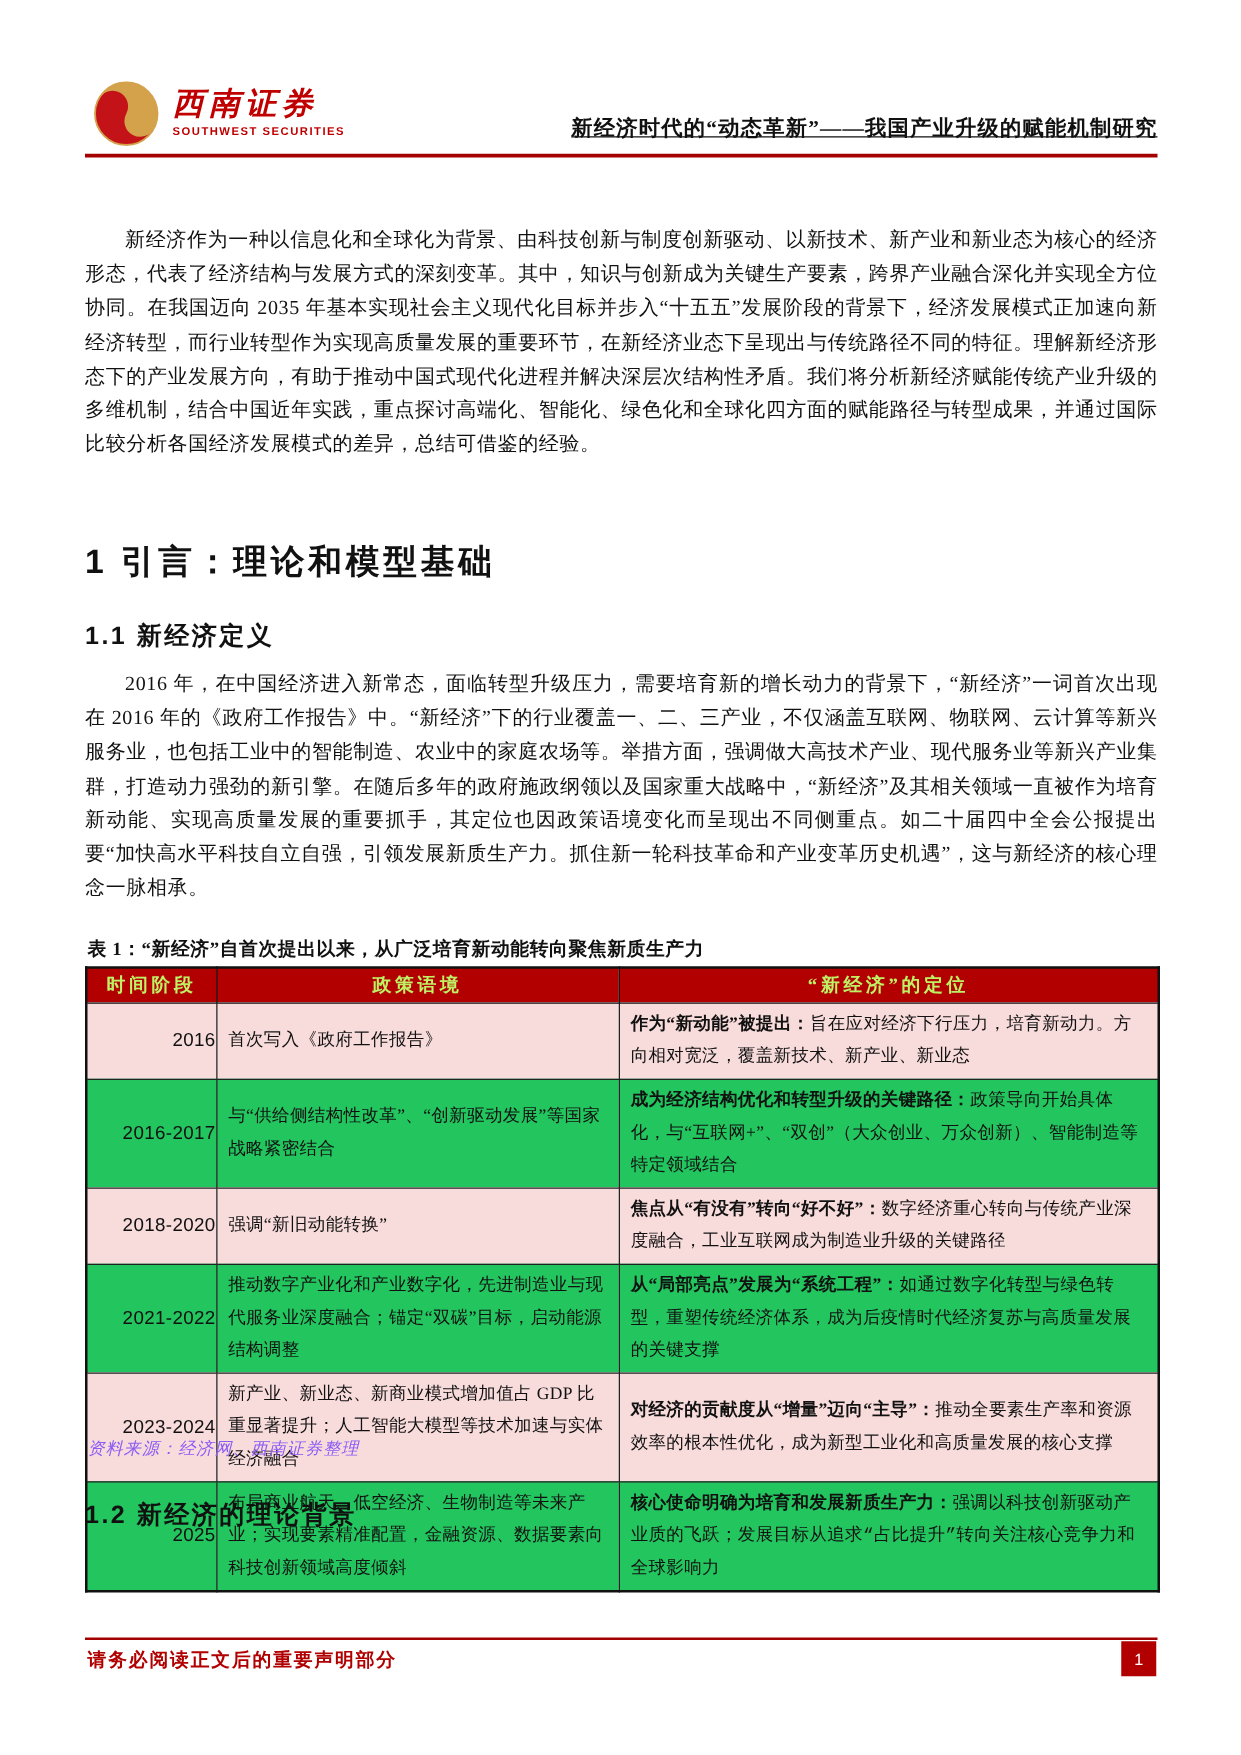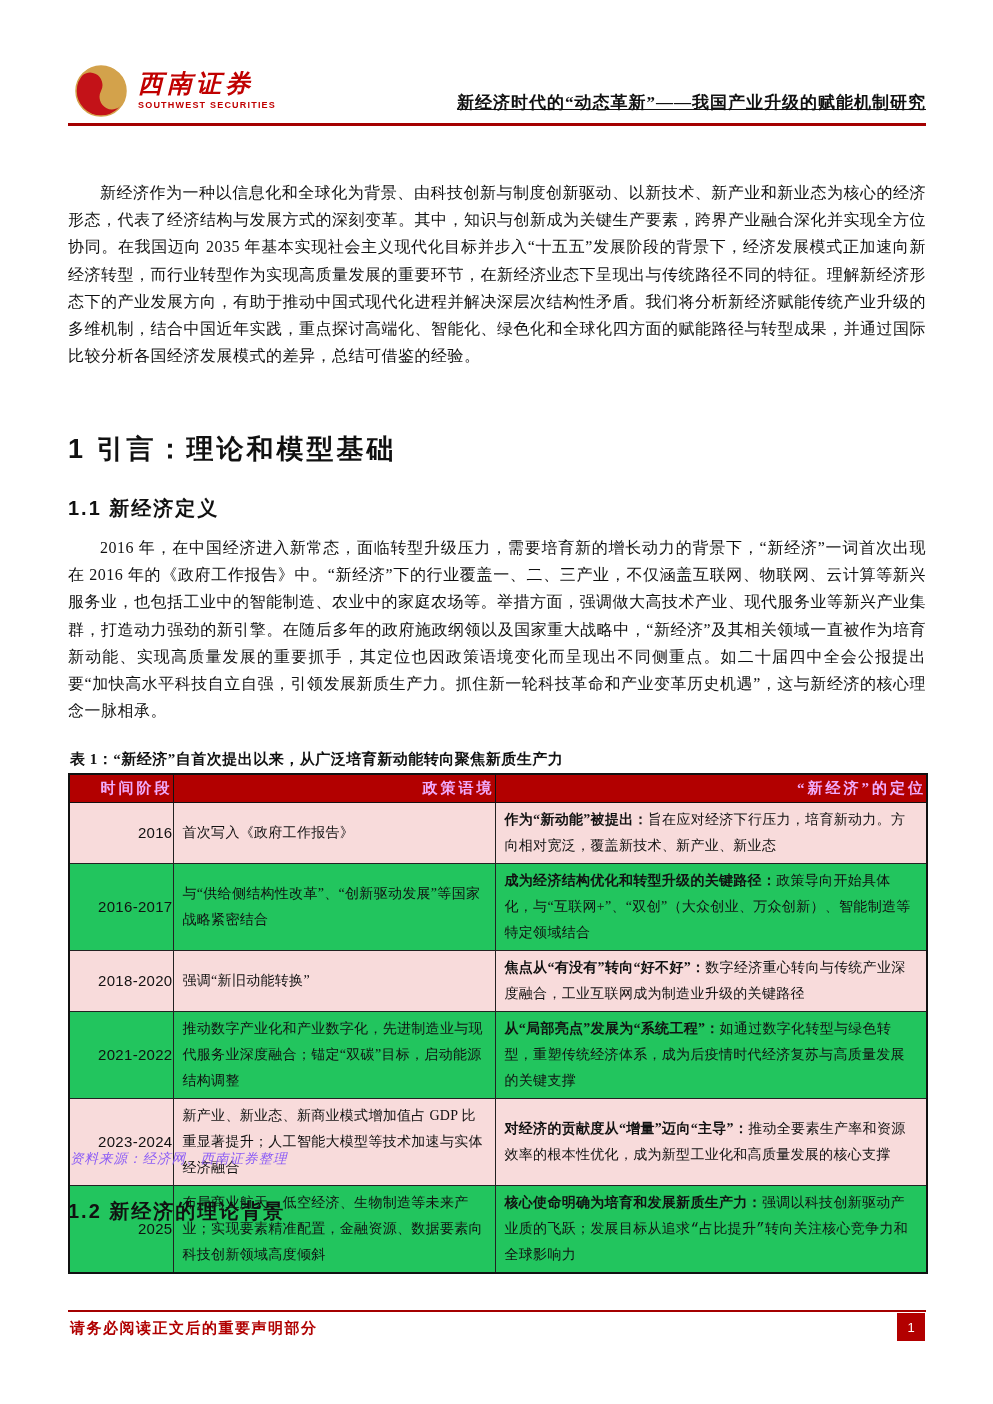--- a/index.html
+++ b/index.html
@@ -63,23 +63,23 @@
   table.tbl {
     position:absolute; left:68px; top:763px; width:858px;
     border-collapse:collapse; table-layout:fixed;
     border:2px solid #111;
     font-size:14px;
   }
   .tbl col.c1 { width:104px; }
   .tbl col.c2 { width:322px; }
   .tbl col.c3 { width:432px; }
   .tbl th {
-    background:#b20000; color:#f0abfc; font-weight:bold;
+    background:#b20000; color:#bef264; font-weight:bold;
     font-size:15px; letter-spacing:3px; height:28px;
-    border:1.5px solid #111; text-align:right; vertical-align:middle;
+    border:1.5px solid #111; text-align:center; vertical-align:middle;
   }
   .tbl td {
     border:1.5px solid #222; vertical-align:middle;
     padding:4px 9px; line-height:26px; letter-spacing:0.3px;
   }
   .tbl td.period {
     text-align:right; padding:0;
     font-family:"Liberation Sans","DejaVu Sans",sans-serif; font-size:15px;
   }
   .tbl tr.pink td { background:#f8dbdb; }

